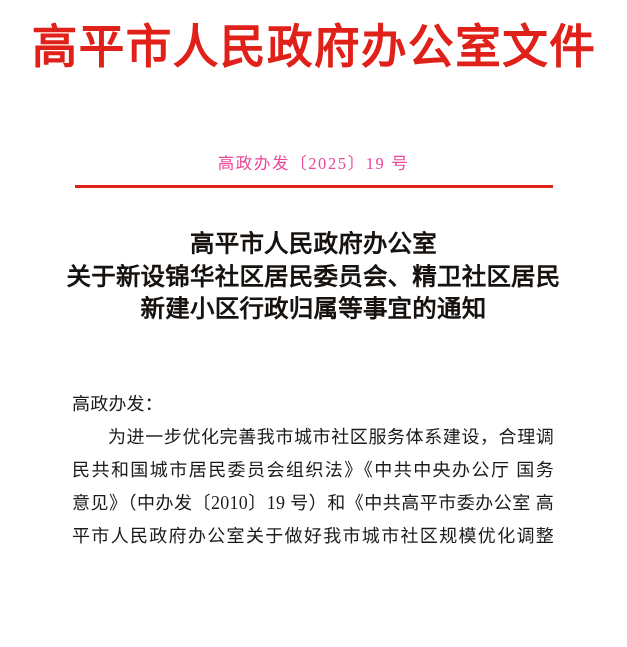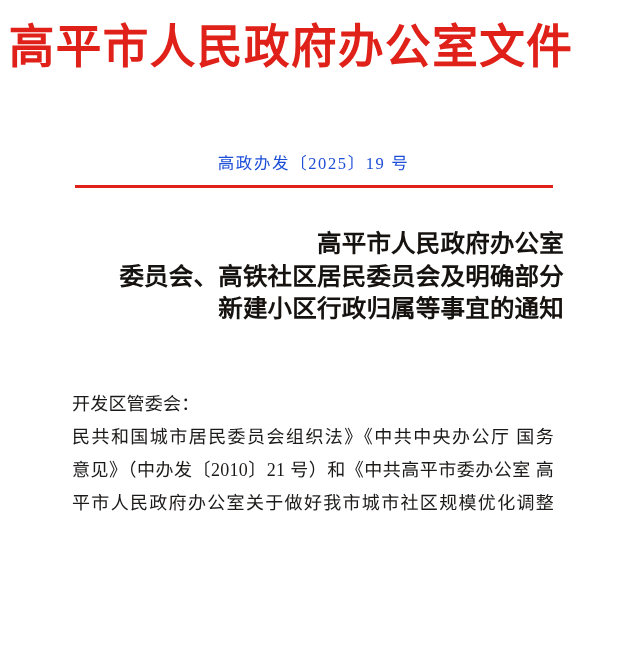--- a/index.html
+++ b/index.html
@@ -17,20 +17,21 @@
     font-family: "Liberation Serif", "DejaVu Serif", serif;
     -webkit-font-smoothing: antialiased;
   }
 
   
   .masthead {
     position: absolute;
     left: 0;
     top: 20px;
     width: 627px;
+    text-align: center;
   }
 
   .masthead-title {
     display: inline-block;
     color: #E0211A;
     font-family: "Liberation Serif", "DejaVu Serif", serif;
     font-weight: 700;
     font-size: 47px;
     line-height: 1.18;
     letter-spacing: 1.5px;
@@ -39,21 +40,21 @@
     transform-origin: center center;
   }
 
   
   .doc-number {
     position: absolute;
     left: 0;
     top: 150px;
     width: 627px;
     text-align: center;
-    color: #1d4ed8;
+    color: #ec4899;
     font-family: "Liberation Serif", "DejaVu Serif", serif;
     font-size: 16.5px;
     letter-spacing: 1.6px;
     white-space: nowrap;
   }
 
   
   .red-rule {
     position: absolute;
     left: 75px;
@@ -62,21 +63,21 @@
     height: 3px;
     background: #E0211A;
   }
 
   
   .doc-title {
     position: absolute;
     left: 63px;
     top: 228px;
     width: 501px;
-    text-align: right;
+    text-align: center;
     color: #16120f;
     font-family: "Liberation Serif", "DejaVu Serif", serif;
     font-weight: 700;
     font-size: 24.5px;
     line-height: 32.5px;
     letter-spacing: 0.2px;
   }
 
   .doc-title .tline {
     display: block;
@@ -119,24 +120,25 @@
   <div class="masthead">
     <span class="masthead-title">高平市人民政府办公室文件</span>
   </div>
 
   <div class="doc-number">高政办发〔2025〕19 号</div>
 
   <div class="red-rule"></div>
 
   <div class="doc-title">
     <span class="tline">高平市人民政府办公室</span>
-    <span class="tline">委员会、高铁社区居民委员会及明确部分</span>
+    <span class="tline">关于新设锦华社区居民委员会、精卫社区居民</span>
     <span class="tline">新建小区行政归属等事宜的通知</span>
   </div>
 
   <div class="body-copy">
-    <span class="bline ragged">开发区管委会：</span>
+    <span class="bline ragged">高政办发：</span>
+    <span class="bline indent">为进一步优化完善我市城市社区服务体系建设，合理调</span>
     <span class="bline">民共和国城市居民委员会组织法》《中共中央办公厅 国务</span>
-    <span class="bline">意见》（中办发〔2010〕21 号）和《中共高平市委办公室 高</span>
+    <span class="bline">意见》（中办发〔2010〕19 号）和《中共高平市委办公室 高</span>
     <span class="bline">平市人民政府办公室关于做好我市城市社区规模优化调整</span>
   </div>
 
 </div>
 
 </body></html>

